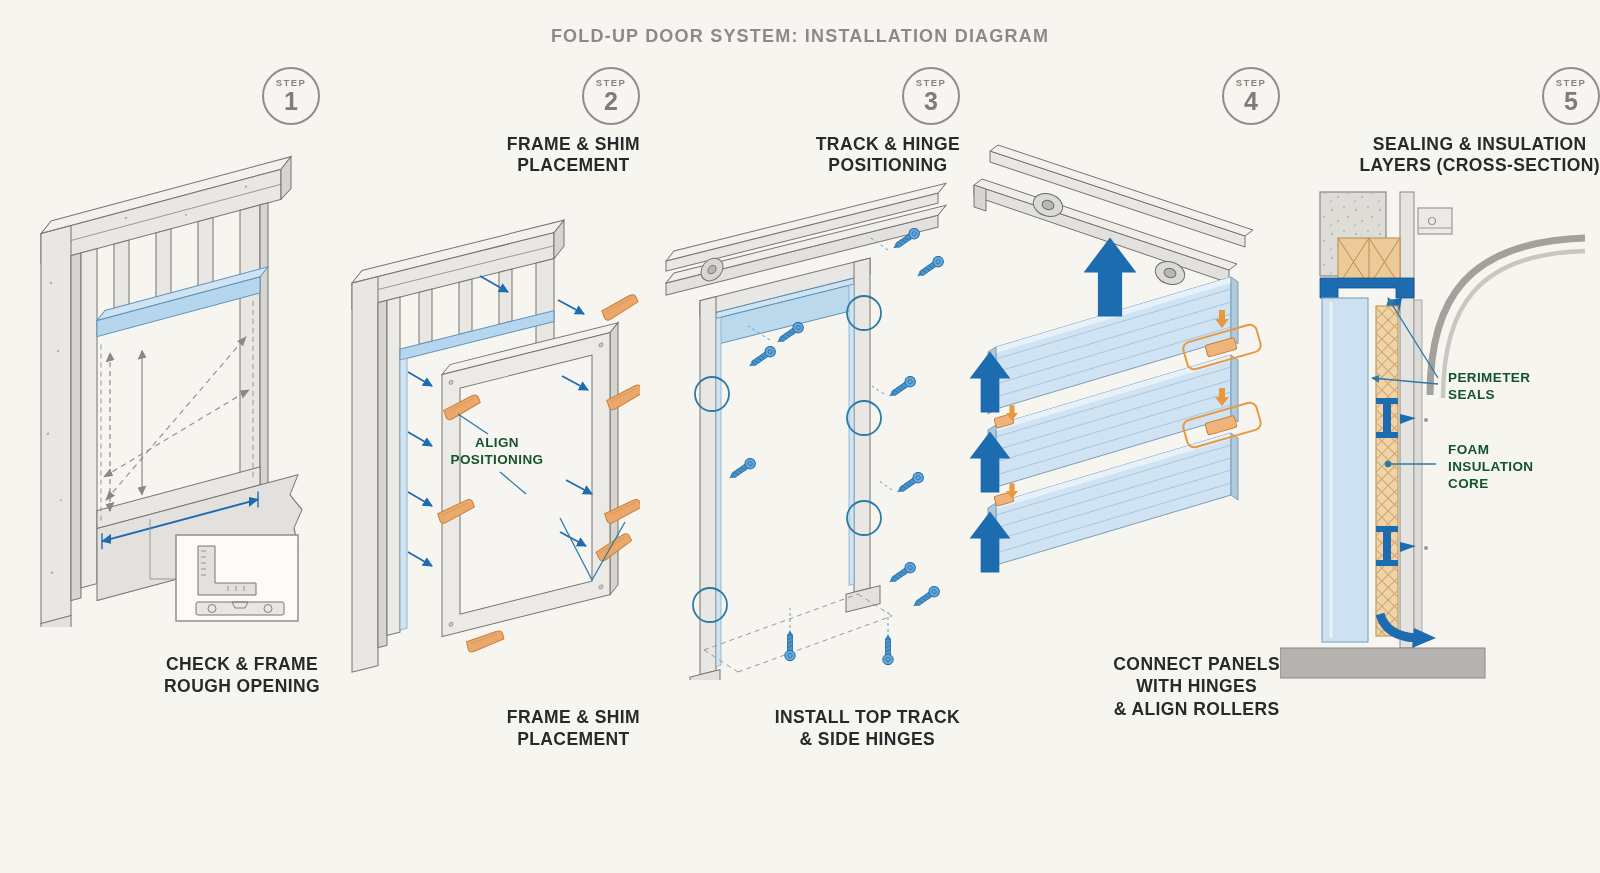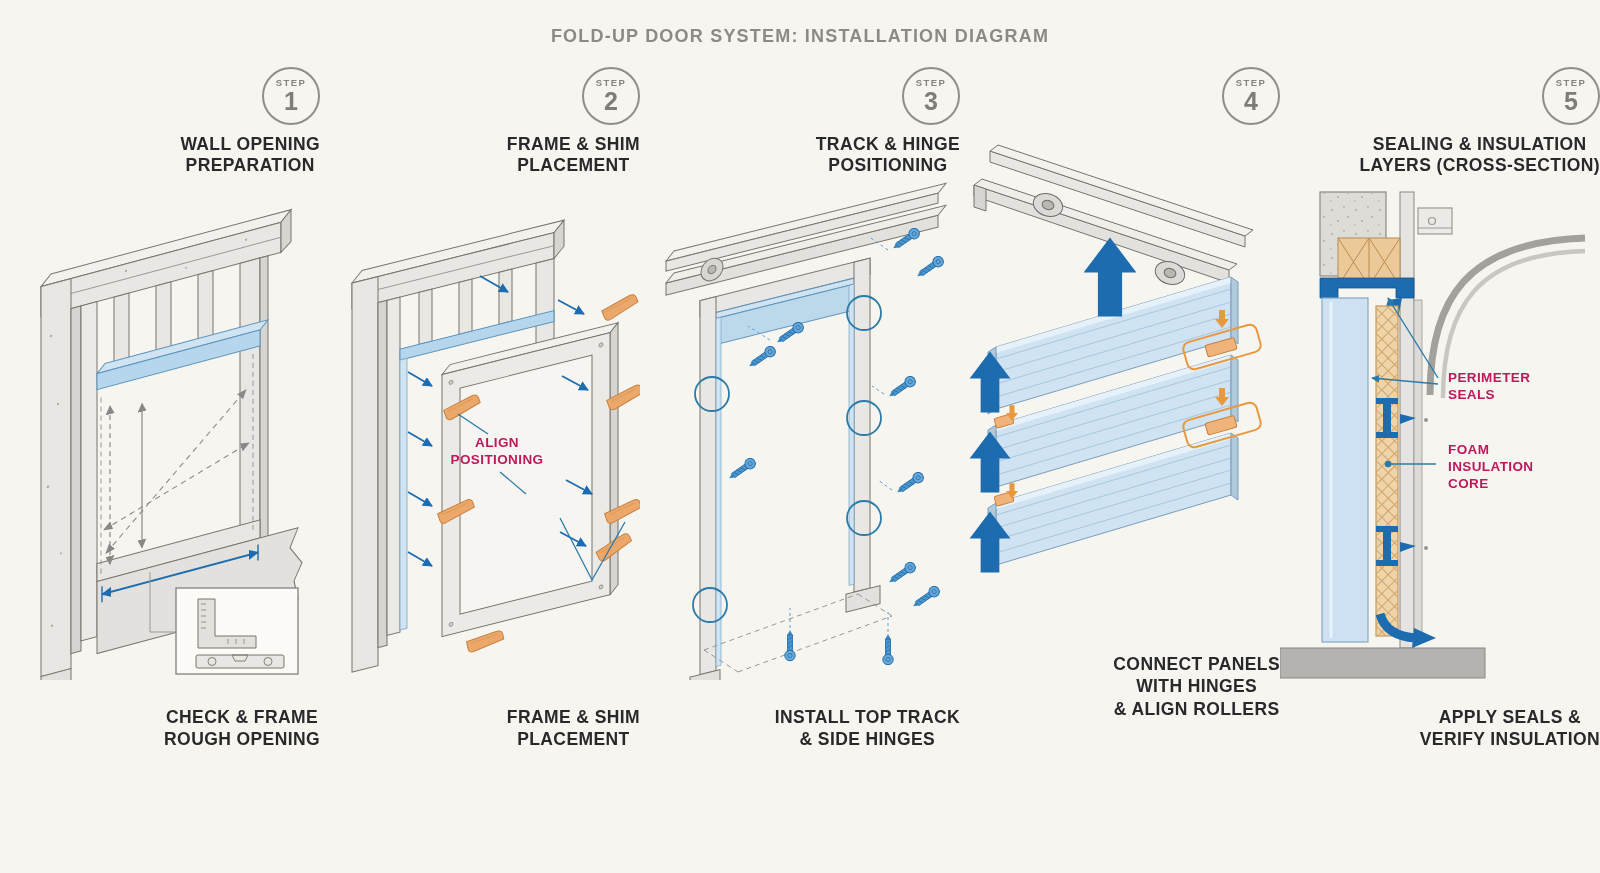--- a/index.html
+++ b/index.html
@@ -27,21 +27,21 @@
     margin-top:9px;height:44px;text-align:center;white-space:pre-line;
     font-size:17.5px;line-height:1.22;font-weight:700;letter-spacing:0.4px;color:#29282a;
   }
   .illus{position:relative;width:320px;height:500px;margin-top:2px;}
   .illus svg{position:absolute;left:0;top:0;}
   .caption{
     margin-top:26px;text-align:center;white-space:pre-line;
     font-size:17.5px;line-height:1.28;font-weight:700;letter-spacing:0.4px;color:#29282a;
   }
   .ann{
-    position:absolute;color:#be185d;font-weight:700;font-size:13.5px;
+    position:absolute;color:#14532d;font-weight:700;font-size:13.5px;
     line-height:1.25;letter-spacing:0.4px;white-space:pre-line;
   }
   .ann.center{text-align:center;transform:translateX(-50%);}
 </style>
 </head>
 <body>
 
 <svg width="0" height="0" style="position:absolute" aria-hidden="true">
   <defs>
     <marker id="mg" viewBox="0 0 10 10" markerWidth="9" markerHeight="9" refX="9" refY="5" orient="auto-start-reverse" markerUnits="userSpaceOnUse">
@@ -86,22 +86,20 @@
 <div class="board">
   <div class="main-title">FOLD-UP DOOR SYSTEM: INSTALLATION DIAGRAM</div>
 
   <div class="cols">
 
     <div class="col">
       <div class="badge">
         <div class="s">STEP</div>
         <div class="n">1</div>
       </div>
-      <div class="heading">WALL OPENING
-PREPARATION</div>
       <div class="illus">
         <svg width="320" height="500" viewBox="0 0 320 500">
           <g transform="translate(6,78) skewY(-15)" stroke="#76746f" stroke-width="1">
             <polygon points="35,38 45,28 285,28 275,38" fill="#f3f1ed"></polygon>
             <rect x="35" y="38" width="240" height="30" fill="#e9e7e3"></rect>
             <line x1="35" y1="53" x2="275" y2="53" stroke="#9a9894"></line>
             <polygon points="275,38 285,28 285,60 275,68" fill="#d7d5d1"></polygon>
             <rect x="35" y="38" width="30" height="390" fill="#e9e7e3"></rect>
             <rect x="65" y="68" width="10" height="345" fill="#d7d5d1"></rect>
             <rect x="75" y="68" width="16" height="335" fill="#eceae6"></rect>
@@ -409,18 +407,16 @@
             <line x1="156" y1="284" x2="110" y2="284"></line>
             <circle cx="108" cy="284" r="2.6" fill="#2b7ba8"></circle>
           </g>
         </svg>
         <div class="ann" style="left:168px;top:190px;">PERIMETER
 SEALS</div>
         <div class="ann" style="left:168px;top:262px;">FOAM
 INSULATION
 CORE</div>
       </div>
-      <div class="caption">APPLY SEALS &amp;
-VERIFY INSULATION</div>
     </div>
 
   </div>
 </div>
 
 </body></html>

